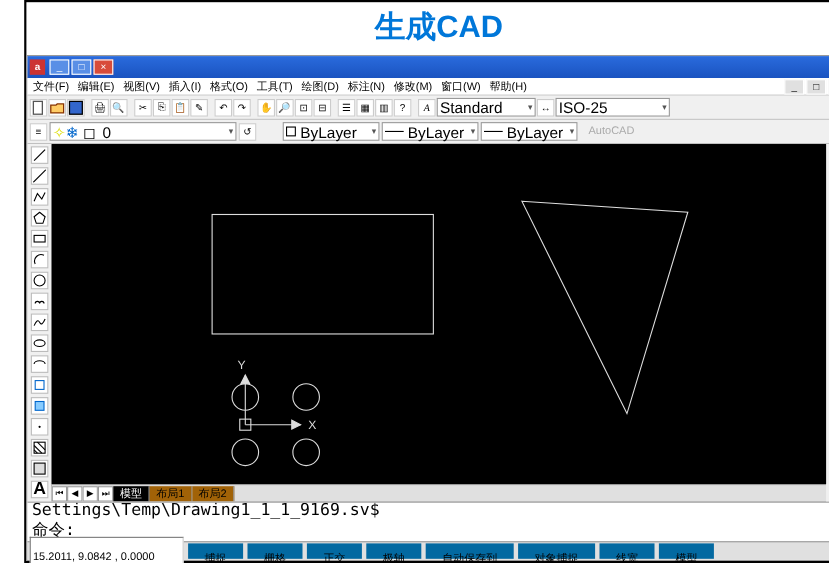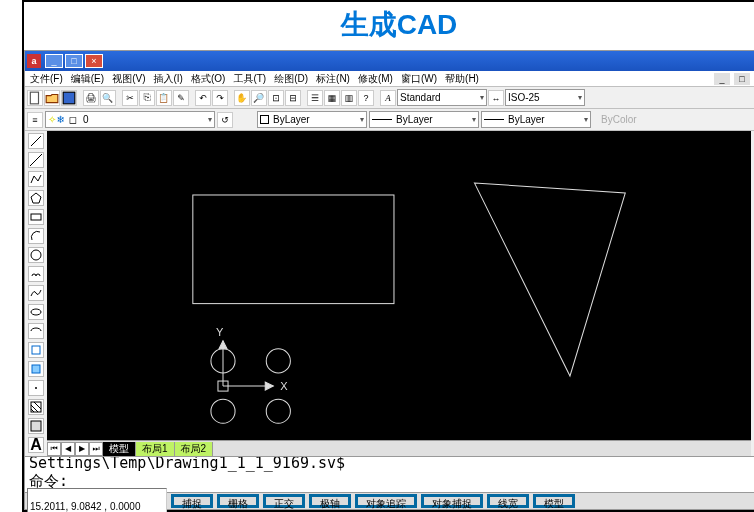--- a/index.html
+++ b/index.html
@@ -11,40 +11,40 @@
   .tb-icon { width: 14px; height: 14px; background: #cc3333; margin-right: 4px; display: inline-flex; align-items: center; justify-content: center; color: #fff; font-size: 9px; font-weight: bold; }
   .tb-title { flex: 1; }
   .winbtns { display: flex; gap: 2px; }
   .winbtn { width: 18px; height: 14px; background: #5a8fe6; border: 1px solid #fff; display: flex; align-items: center; justify-content: center; font-size: 9px; color: #fff; cursor: pointer; }
   .winbtn.close { background: #d84c3a; }
   .menubar { background: #fff; border-bottom: 1px solid #c0c0c0; height: 16px; display: flex; align-items: flex-end; font-size: 10px; padding: 0 2px; gap: 2px; }
   .menubar span { padding: 0 3px; cursor: pointer; }
   .toolbar { background: #f0f0f0; border-bottom: 1px solid #c0c0c0; height: 22px; display: flex; align-items: center; padding: 0 2px; gap: 1px; }
   .tbtn { width: 16px; height: 16px; border: 1px solid #ccc; background: #fff; display: flex; align-items: center; justify-content: center; font-size: 9px; cursor: pointer; }
   .tsep { width: 4px; }
-  .tcombo { height: 17px; border: 1px solid #999; background: #fff; font-size: 10px; padding: 0 12px 0 2px; display: flex; align-items: center; position: relative; cursor: pointer; }
+  .tcombo { height: 17px; border: 1px solid #999; background: #fff; font-size: 14px; padding: 0 12px 0 2px; display: flex; align-items: center; position: relative; cursor: pointer; }
   .tcombo::after { content: "▾"; position: absolute; right: 2px; font-size: 8px; color: #555; }
   .toolbar2 { background: #f0f0f0; border-bottom: 1px solid #c0c0c0; height: 22px; display: flex; align-items: center; padding: 0 2px; gap: 2px; }
   .layercombo { width: 170px; }
-  .midcombo { width: 110px; }
+  .midcombo { width: 88px; }
   .centerwrap { flex: 1; display: flex; min-height: 0; }
   .leftbar, .rightbar { width: 22px; background: #f0f0f0; display: flex; flex-direction: column; align-items: center; padding: 2px 0; gap: 3px; }
   .sbtn { width: 16px; height: 16px; border: 1px solid #bbb; background: #fff; display: flex; align-items: center; justify-content: center; cursor: pointer; }
   .sbtn svg { width: 12px; height: 12px; }
   .canvwrap { flex: 1; display: flex; flex-direction: column; background: #000; min-height: 0; }
   .canvas { flex: 1; position: relative; background: #000; }
   .canvas svg { position: absolute; top: 0; left: 0; width: 100%; height: 100%; }
   .tabbar { height: 16px; background: #e0e0e0; border-top: 1px solid #999; display: flex; align-items: center; font-size: 10px; }
   .tabnav { width: 14px; height: 14px; border: 1px solid #999; background: #fff; display: flex; align-items: center; justify-content: center; font-size: 8px; cursor: pointer; }
-  .tab { padding: 0 6px; border-right: 1px solid #999; background: #bef264; height: 14px; cursor: pointer; }
+  .tab { padding: 0 6px; border-right: 1px solid #999; background: #a16207; height: 14px; cursor: pointer; }
   .tab.active { background: #000; color: #fff; }
   .cmd { height: 36px; background: #fff; border-top: 1px solid #999; font-size: 15px; padding: 1px 4px; font-family: monospace; overflow: hidden; display: flex; flex-direction: column; justify-content: flex-end; }
   .status { height: 17px; background: #e0e0e0; border-top: 1px solid #999; display: flex; align-items: center; font-size: 10px; padding: 0 2px; gap: 4px; }
   .status .coord { width: 140px; border: 1px inset #ccc; background: #fff; padding: 12px 2px; height: 14px; }
-  .status .sbtn2 { border: 3px solid #0369a1; background: #ddd; padding: 0 8px; height: 14px; cursor: pointer; }
+  .status .sbtn2 { border: 7px solid #0369a1; background: #ddd; padding: 0 8px; height: 14px; cursor: pointer; }
 </style>
 </head>
 <body>
 
 <div class="outer">
   <div class="banner">生成CAD</div>
 
   <div class="app">
 
     <div class="titlebar">
@@ -110,21 +110,21 @@
       <div class="tbtn">⊟</div>
       <div class="tsep"></div>
       <div class="tbtn">☰</div>
       <div class="tbtn">▦</div>
       <div class="tbtn">▥</div>
       <div class="tbtn">?</div>
       <div class="tsep"></div>
       <div class="tbtn" style="font-style:italic;font-family:serif">A</div>
       <div class="tcombo" style="width:90px">Standard</div>
       <div class="tbtn">↔</div>
-      <div class="tcombo" style="width:80px">ISO-25</div>
+      <div class="tcombo" style="width:104px">ISO-25</div>
     </div>
 
     <div class="toolbar2">
       <div class="tbtn">≡</div>
       <div class="tcombo layercombo">
         <span style="color:#dd0">✧</span>
           <span style="color:#06c">❄</span>
           <span style="margin-left:4px">◻</span>
         <span style="margin-left:6px">0</span>
       </div>
@@ -135,21 +135,21 @@
           <span>ByLayer</span>
         </div>
       <div class="tcombo midcombo">
           <span style="border-top:1px solid #000;width:20px;margin-right:4px"></span>
           <span>ByLayer</span>
         </div>
       <div class="tcombo midcombo">
           <span style="border-top:1px solid #000;width:20px;margin-right:4px"></span>
           <span>ByLayer</span>
         </div>
-      <div style="color:#aaa;font-size:10px;margin-left:8px">ByColor</div>
+      <div style="color:#aaa;font-size:10px;margin-left:8px">AutoCAD</div>
     </div>
 
     <div class="centerwrap">
       <div class="leftbar">
         <div class="sbtn">
             <svg viewBox="0 0 12 12">
               <line x1="1" y1="11" x2="11" y2="1" stroke="#000"></line>
             </svg>
           </div>
         <div class="sbtn">
@@ -360,20 +360,20 @@
       <div>自动保存到 C:\Documents and Settings\Administrator\Local Settings\Temp\Drawing1_1_1_9169.sv$</div>
       <div>命令:</div>
     </div>
 
     <div class="status">
       <div class="coord">15.2011, 9.0842 , 0.0000</div>
       <div class="sbtn2">捕捉</div>
       <div class="sbtn2">栅格</div>
       <div class="sbtn2">正交</div>
       <div class="sbtn2">极轴</div>
-      <div class="sbtn2">对象追踪</div>
+      <div class="sbtn2">自动保存到</div>
       <div class="sbtn2">对象捕捉</div>
       <div class="sbtn2">线宽</div>
       <div class="sbtn2">模型</div>
     </div>
 
   </div>
 </div>
 
 </body></html>

